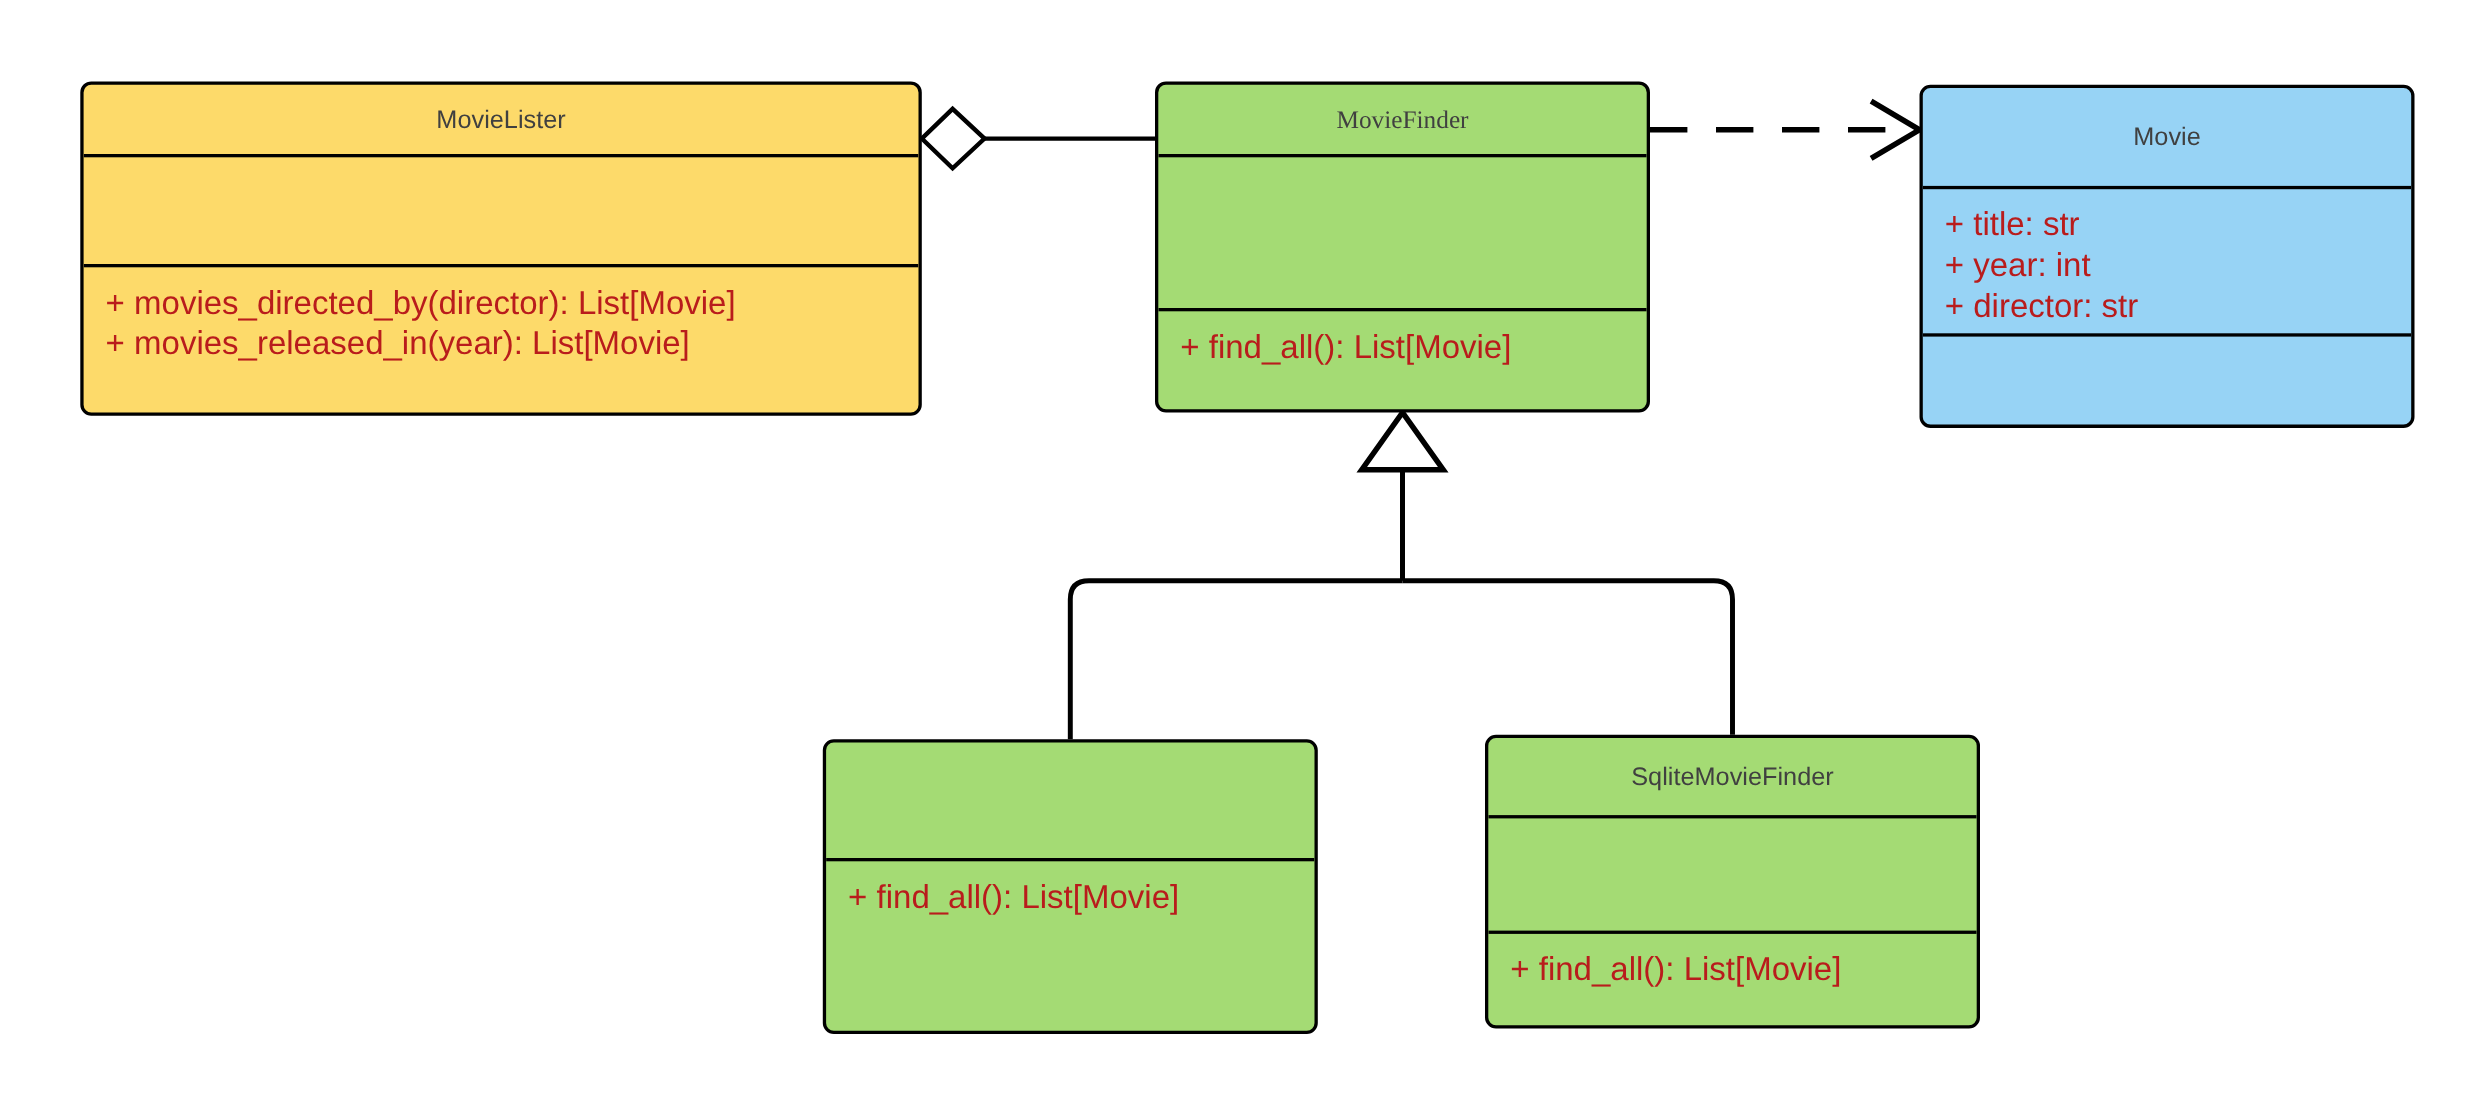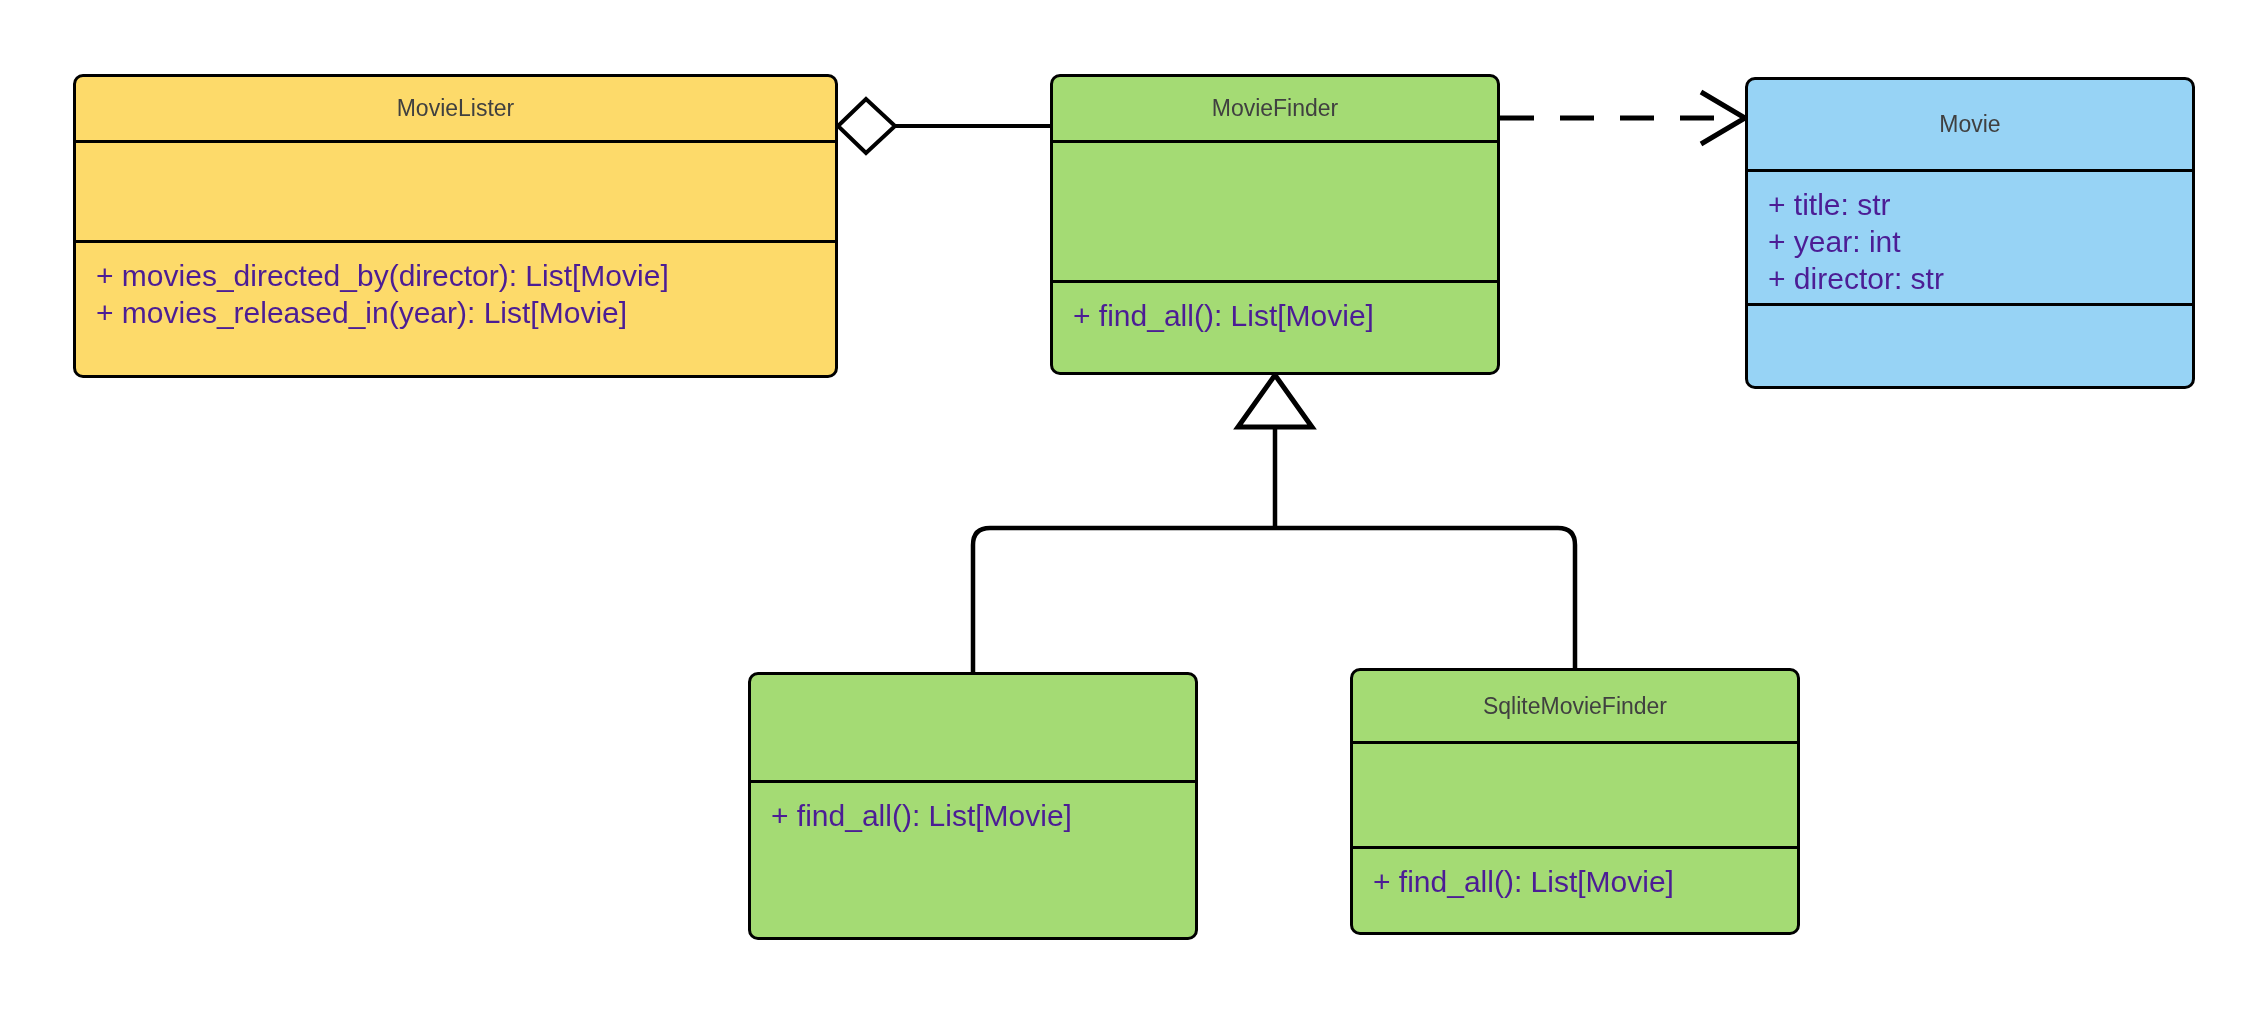--- a/index.html
+++ b/index.html
@@ -47,21 +47,21 @@
     display: flex;
     align-items: center;
     justify-content: center;
     font-size: 23px;
     color: #404040;
     line-height: 1;
   }
   .members {
     padding: 14px 20px 10px 20px;
     font-size: 30px;
-    color: #4c1d95;
+    color: #b91c1c;
     line-height: 1.24;
     text-align: left;
   }
   .member-line {
     white-space: nowrap;
   }
   .empty-compartment {
     
   }
 
@@ -70,21 +70,21 @@
   #cls-moviefinder      { left: 1050px; top: 74px;  width: 450px; height: 301px; background: #a4db74; }
   #cls-movie            { left: 1745px; top: 77px;  width: 450px; height: 312px; background: #97d3f5; }
   #cls-csvmoviefinder   { left: 748px;  top: 672px; width: 450px; height: 268px; background: #a4db74; }
   #cls-sqlitemoviefinder{ left: 1350px; top: 668px; width: 450px; height: 267px; background: #a4db74; }
 
   
   #cls-movielister .c0       { height: 63px; }
   #cls-movielister .c1       { height: 100px; }
   #cls-movielister .c2       { flex: 1; }
 
-  #cls-moviefinder .c0       { height: 63px; }
+  #cls-moviefinder .c0       { height: 63px; font-family: Liberation Serif, serif; }
   #cls-moviefinder .c1       { height: 140px; }
   #cls-moviefinder .c2       { flex: 1; }
 
   #cls-movie .c0             { height: 89px; }
   #cls-movie .c1             { height: 134px; }
   #cls-movie .c2             { flex: 1; }
 
   #cls-csvmoviefinder .c0    { height: 70px; }
   #cls-csvmoviefinder .c1    { height: 105px; }
   #cls-csvmoviefinder .c2    { flex: 1; }

